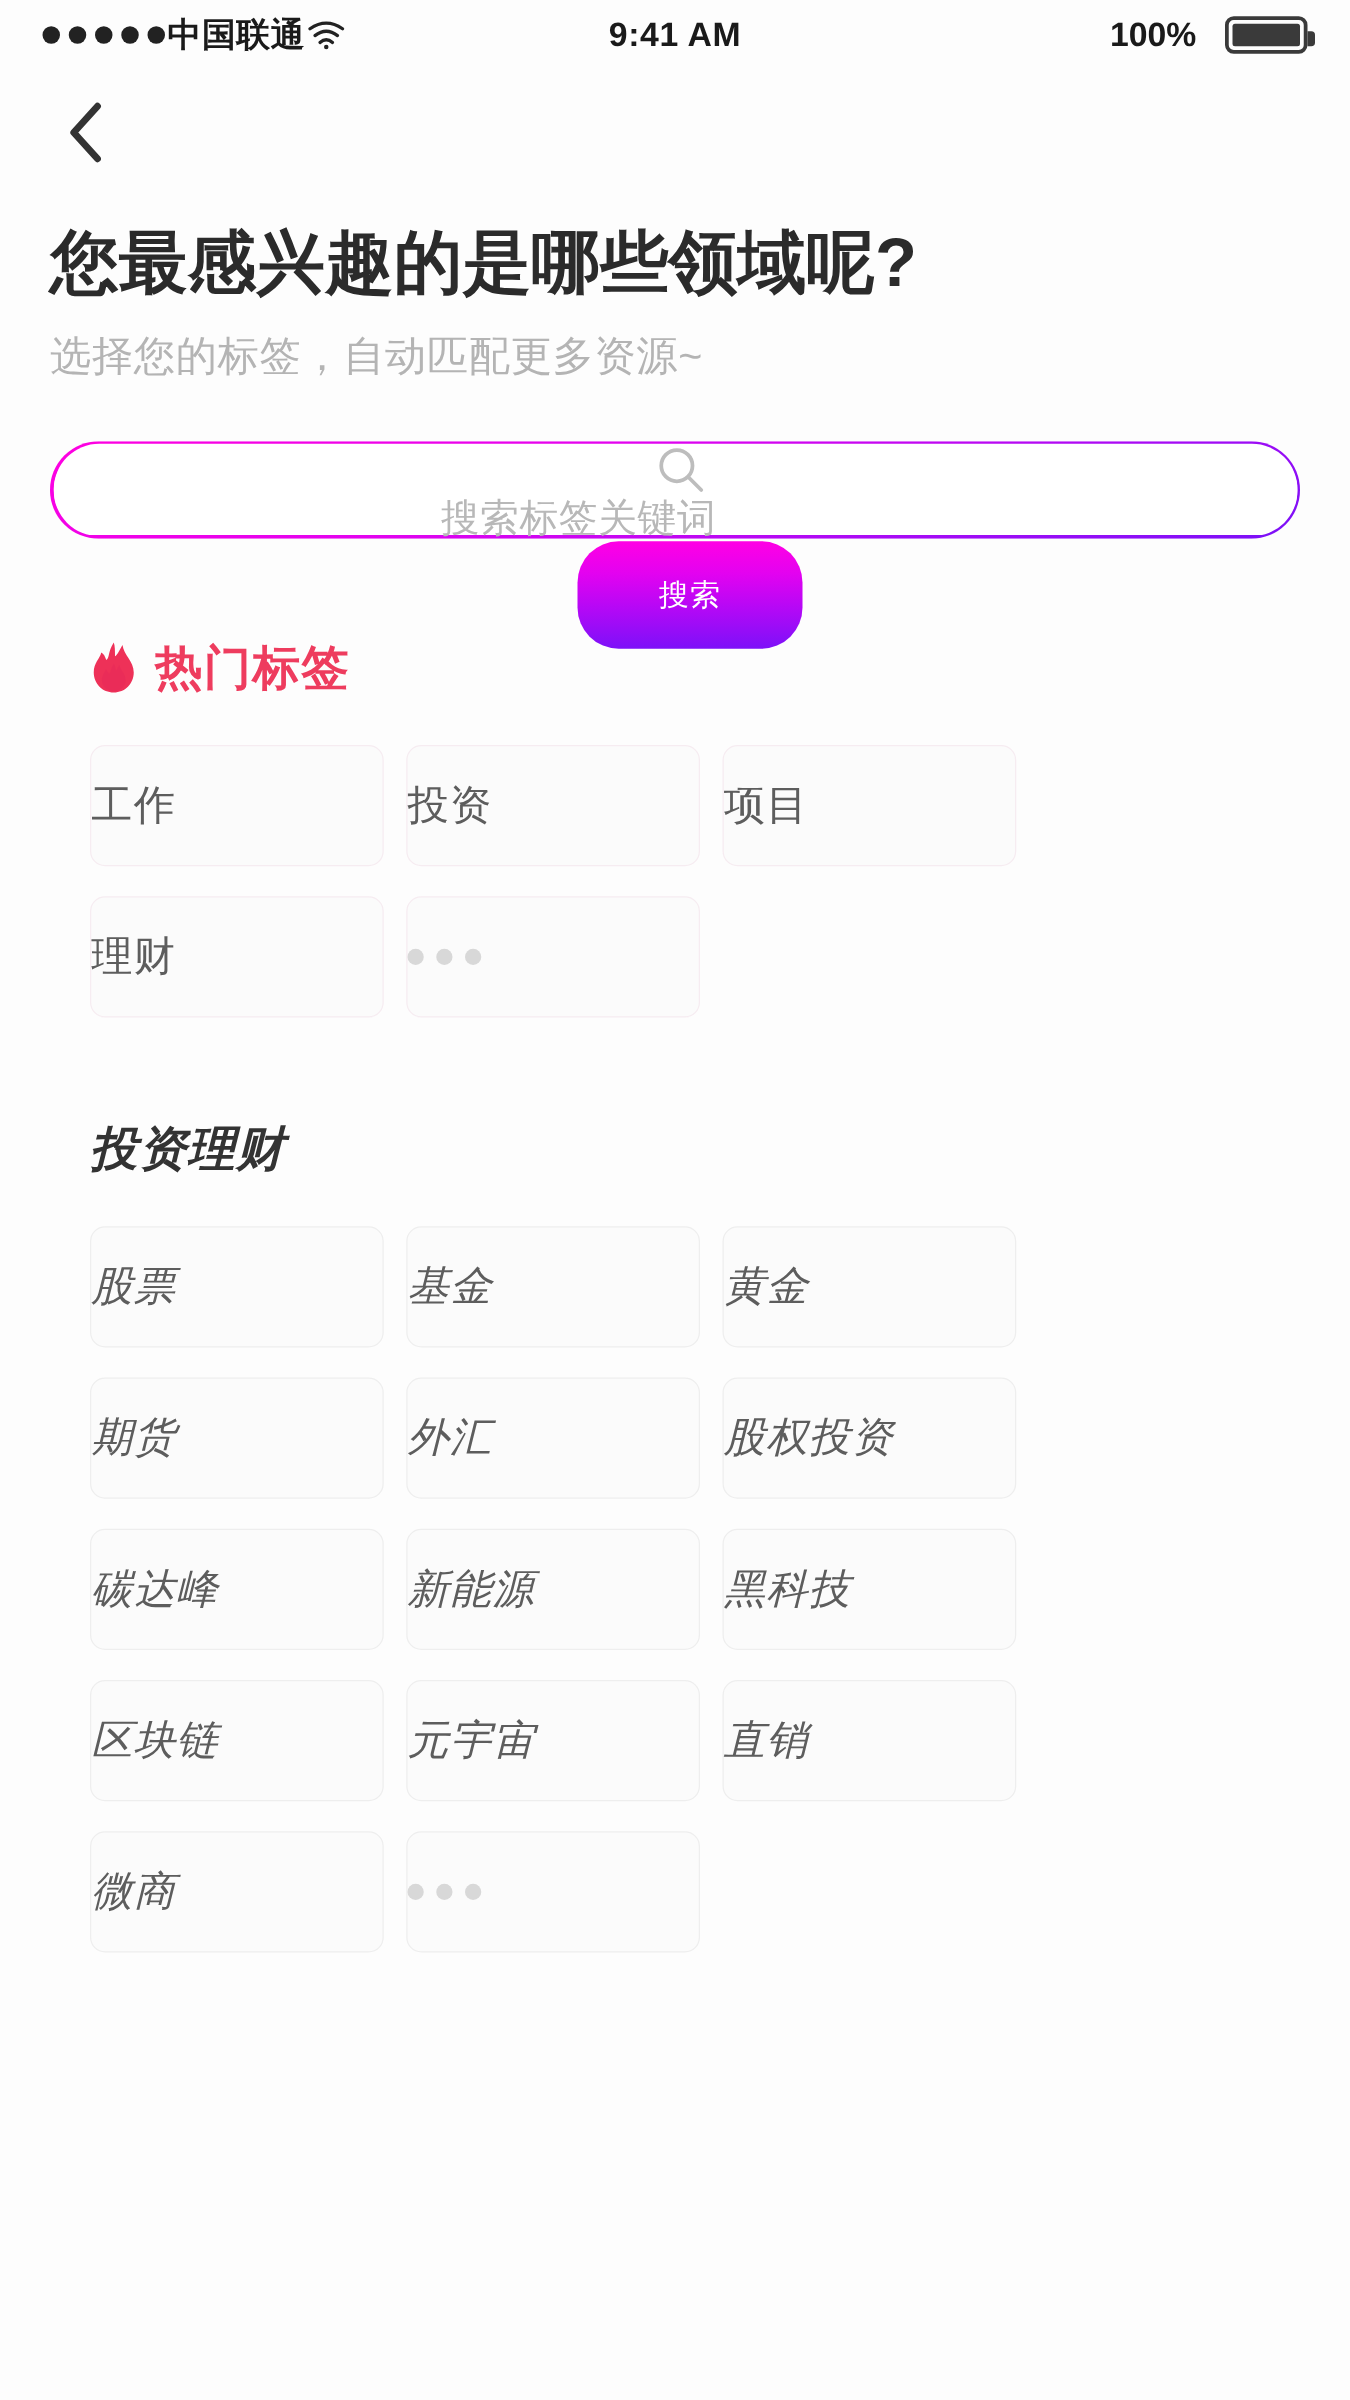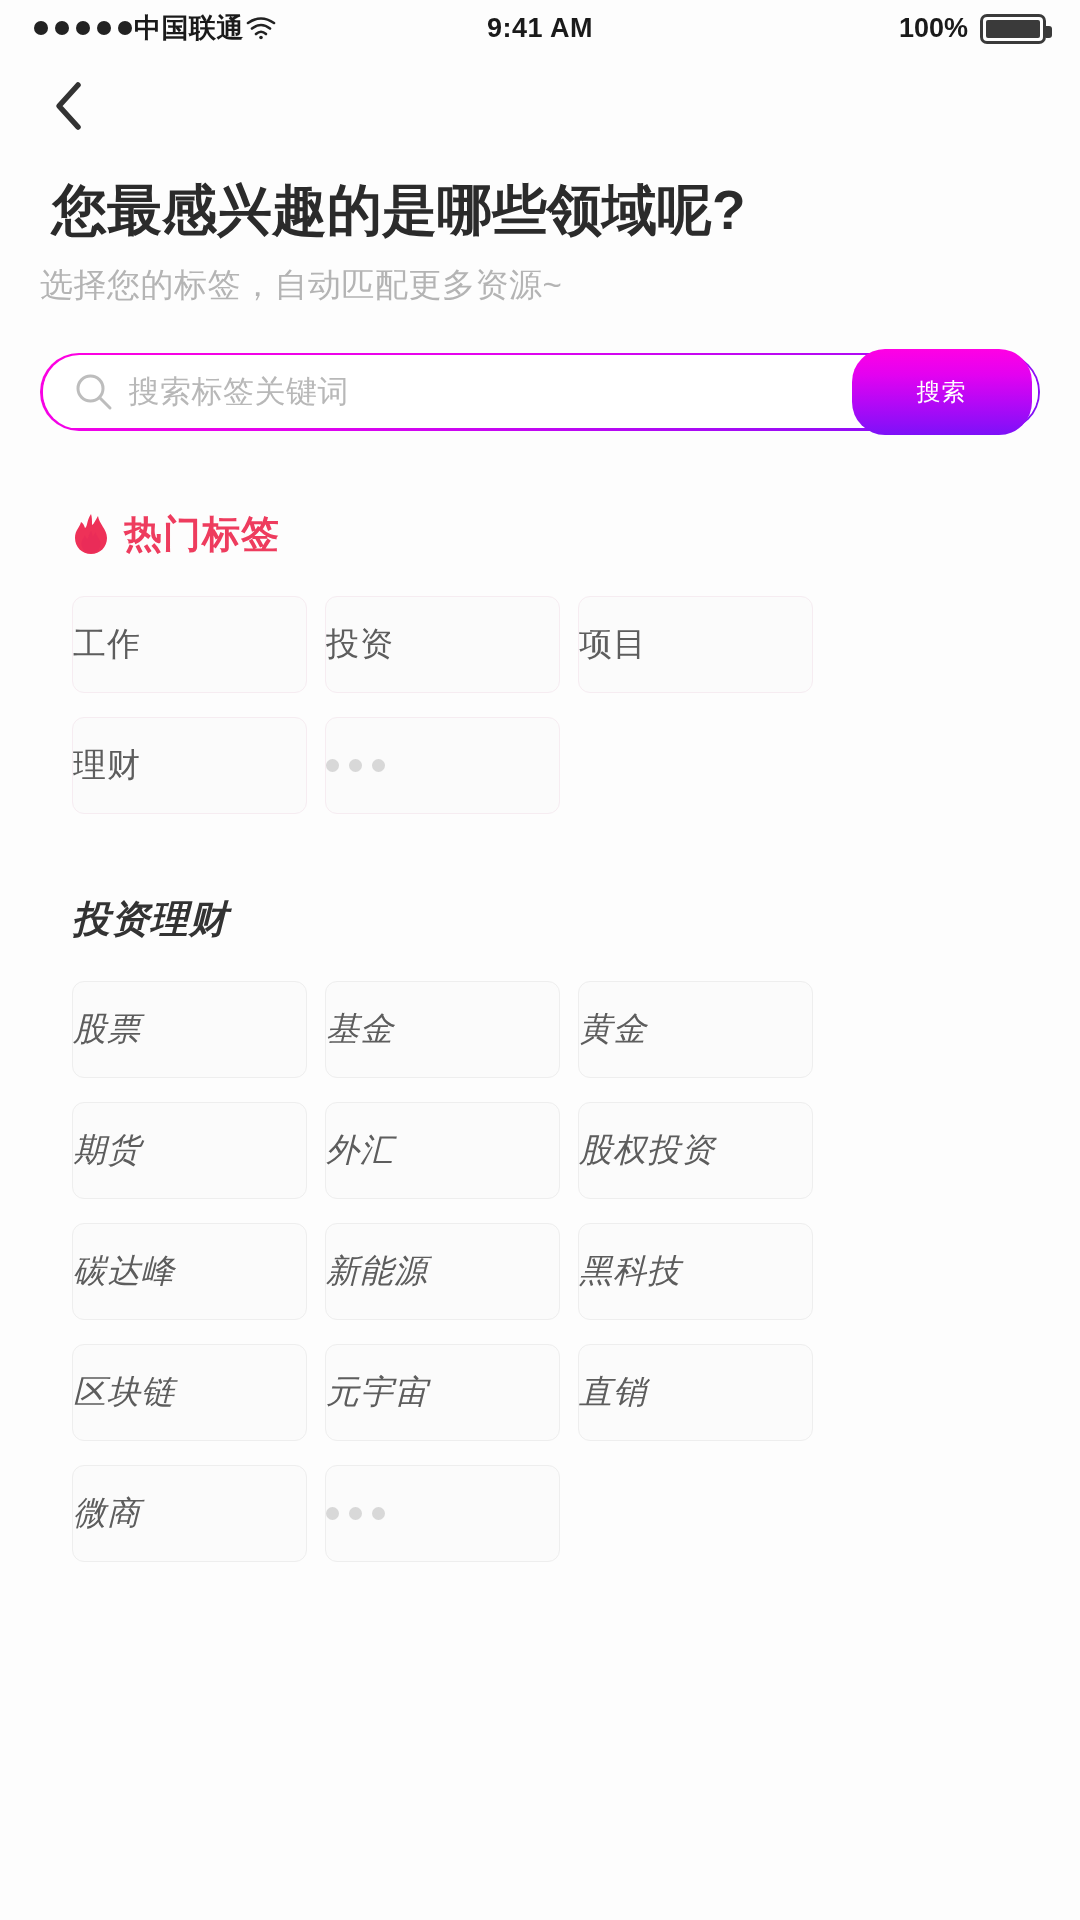--- a/index.html
+++ b/index.html
@@ -24,21 +24,21 @@
     height: 56px;
     display: flex;
     align-items: center;
     padding: 0 34px;
     font-size: 27px;
     color: #1a1a1a;
     font-weight: 600;
   }
   .sb-left { display: flex; align-items: center; gap: 2px; flex: 1; }
   .sb-center { flex: 0 0 auto; font-size: 27px; letter-spacing: 0.5px; }
-  .sb-right { display: flex; align-items: flex-end; justify-content: flex-end; gap: 12px; flex: 1; }
+  .sb-right { display: flex; align-items: flex-start; justify-content: flex-end; gap: 23px; flex: 1; }
 
   .sig-dots { display: flex; gap: 7px; align-items: center; }
   .sig-dots i { width: 14px; height: 14px; border-radius: 50%; background: #222; display: block; }
   .carrier { font-size: 27px; font-weight: 600; letter-spacing: 0.5px; }
 
   .wifi { width: 30px; height: 24px; position: relative; display: inline-block; }
 
   .batt-pct { font-size: 27px; font-weight: 600; }
   .batt {
     width: 66px; height: 30px; border: 3px solid #3a3a3a;
@@ -55,40 +55,39 @@
   .back-btn {
     width: 56px; height: 56px; display: flex; align-items: center; justify-content: center;
     cursor: pointer;
   }
 
   
   .head-block { padding: 18px 40px 0 40px; }
   .page-title {
     font-size: 55px; font-weight: 700; color: #2b2b2b; letter-spacing: 0px;
     line-height: 1.18;
-    margin-left: 12px;
   }
   .page-sub {
     margin-top: 20px; font-size: 33px; color: #b4b4b4; font-weight: 400; letter-spacing: 0.5px;
   }
 
   
   .search-wrap { padding: 45px 40px 0 40px; }
   .search-bar {
     position: relative; height: 78px; border-radius: 39px;
     background: #ffffff;
     padding: 2.5px;
     background-image: linear-gradient(#fff, #fff), linear-gradient(160deg, #ff00e0 0%, #e303ef 38%, #a40bf5 75%, #7a10f7 100%);
     background-origin: border-box;
     background-clip: content-box, border-box;
     display: flex; align-items: center;
   }
   .search-inner {
     position: absolute; inset: 2.5px; border-radius: 37px; background: #fff;
-    display: flex; align-items: center; padding-left: 30px; padding-right: 6px;
+    display: flex; align-items: center; padding-left: 30px; padding-right: 6px; flex-direction: column;
   }
   .mag {
     width: 42px; height: 42px; flex: 0 0 auto; margin-right: 14px;
   }
   .search-input {
     flex: 1; border: none; outline: none; background: transparent;
     font-size: 31px; color: #3a3a3a; font-family: "Liberation Sans", "DejaVu Sans", sans-serif;
     letter-spacing: 0.5px;
   }
   .search-input::placeholder { color: #b8b8b8; }

